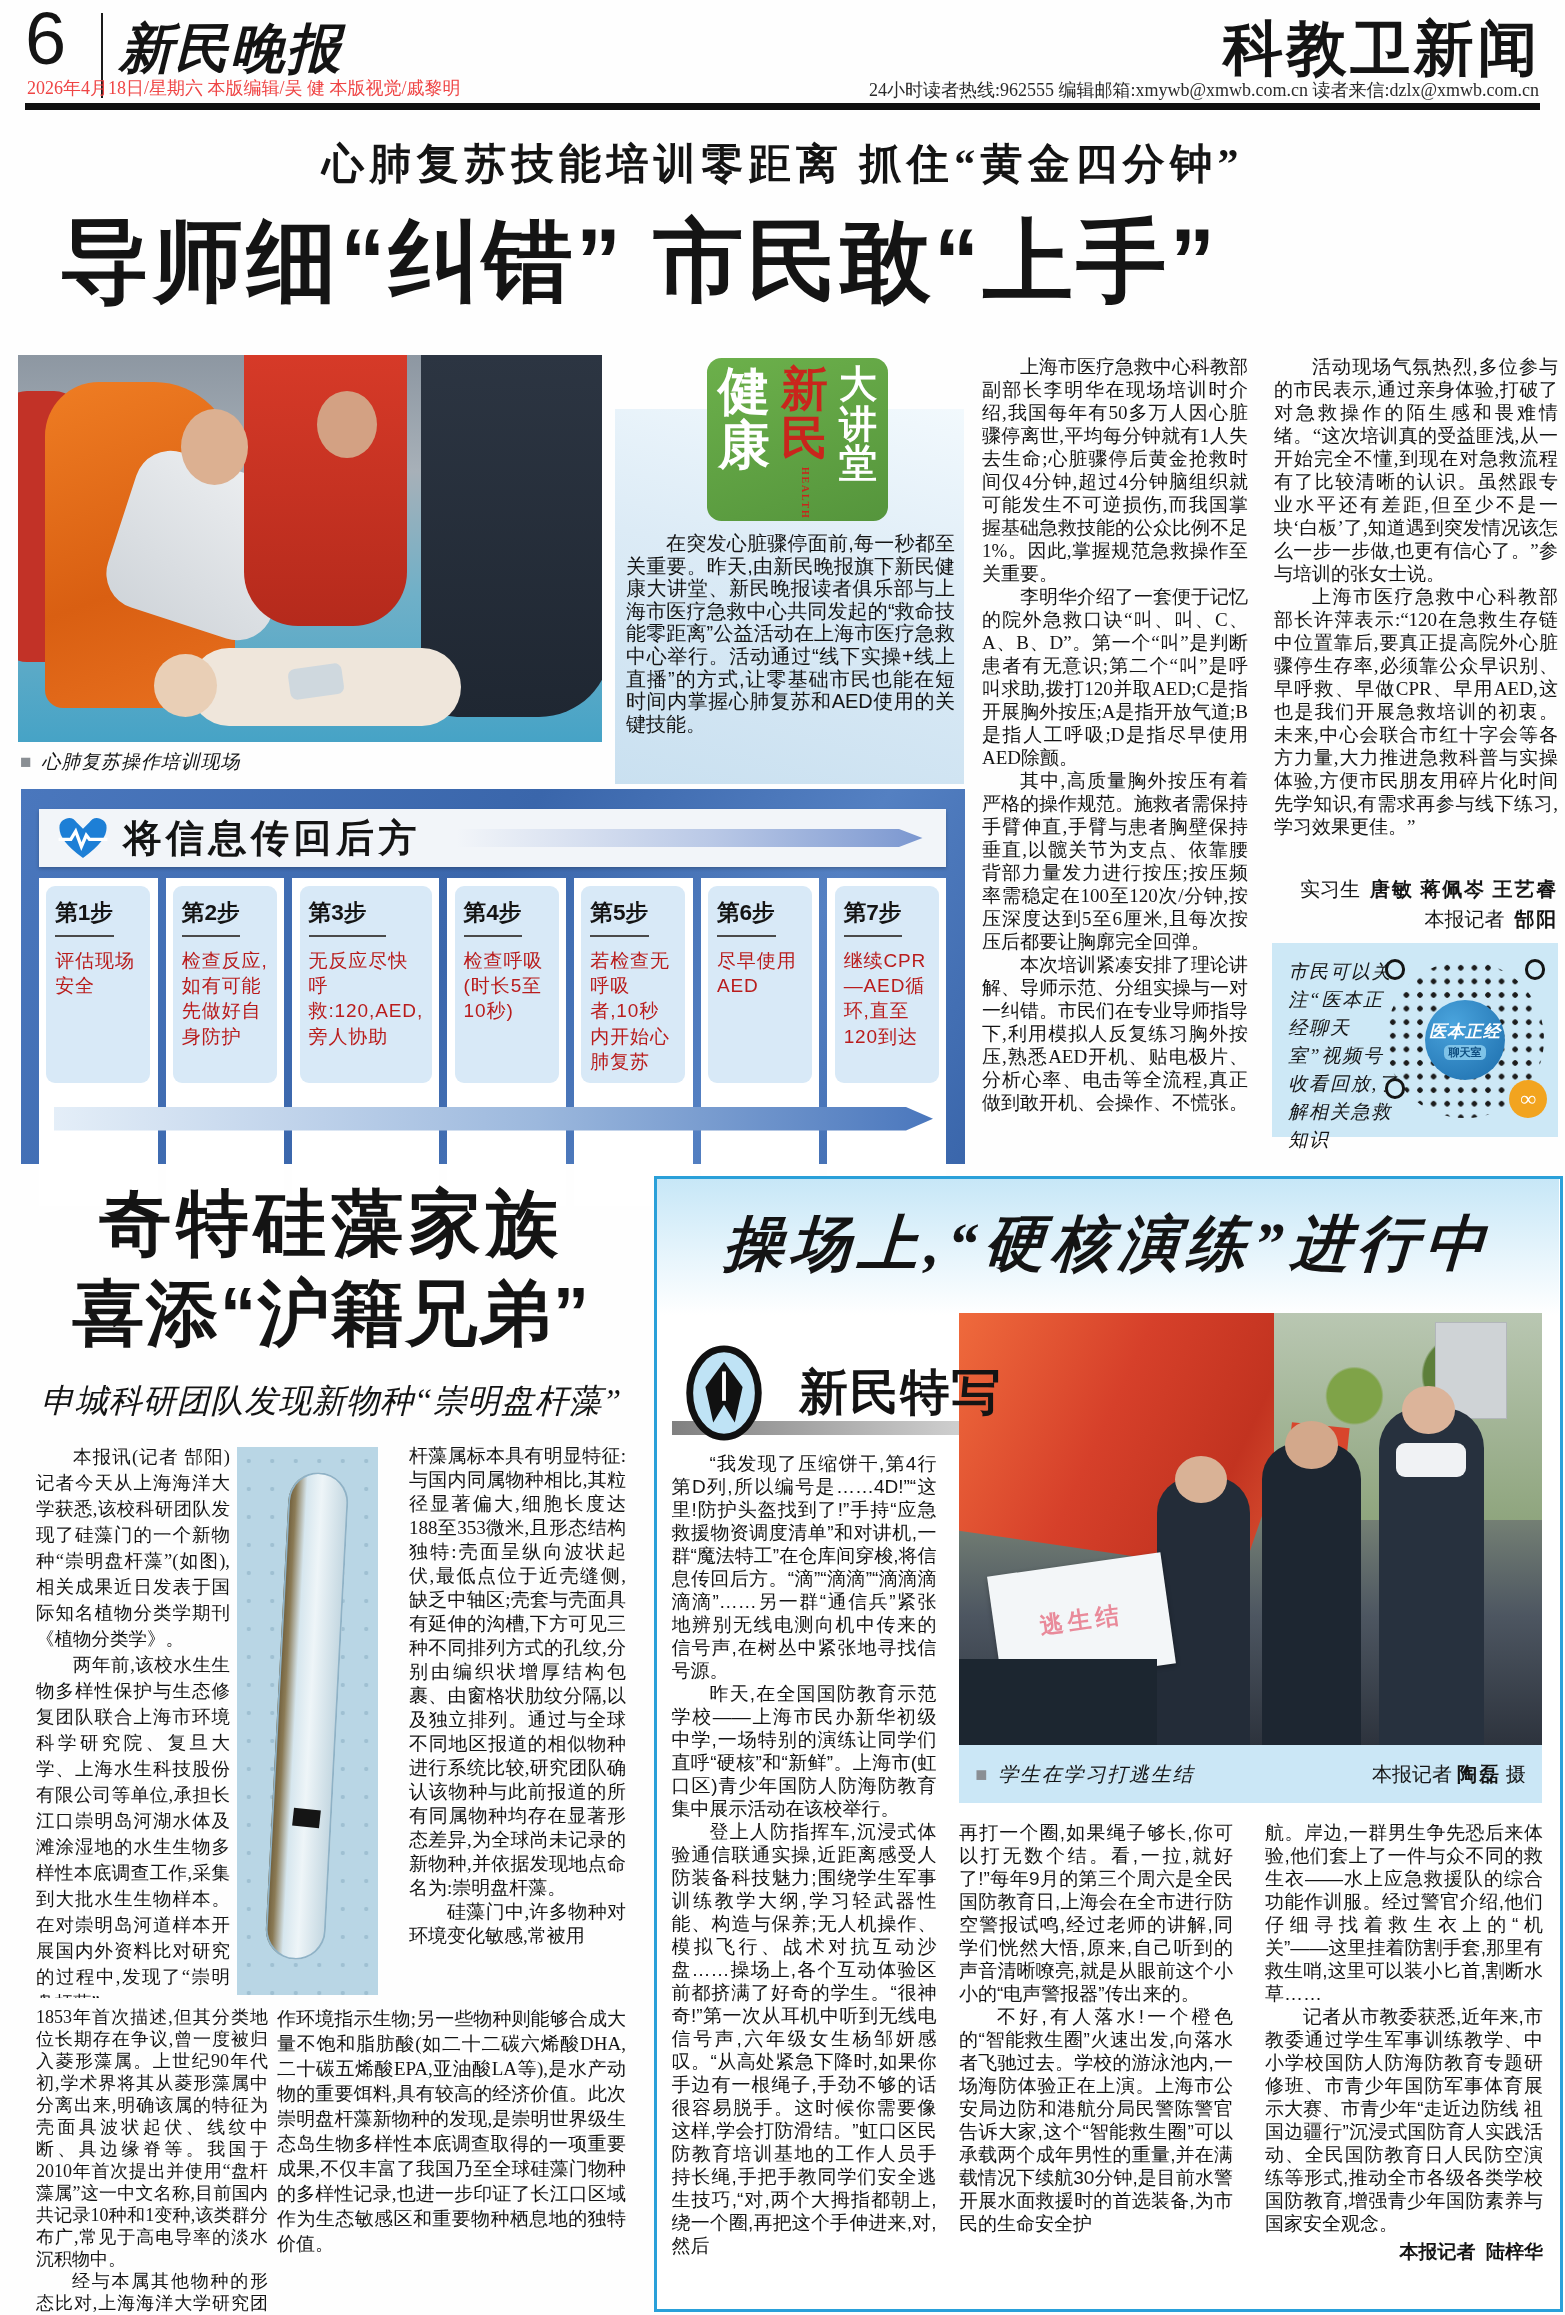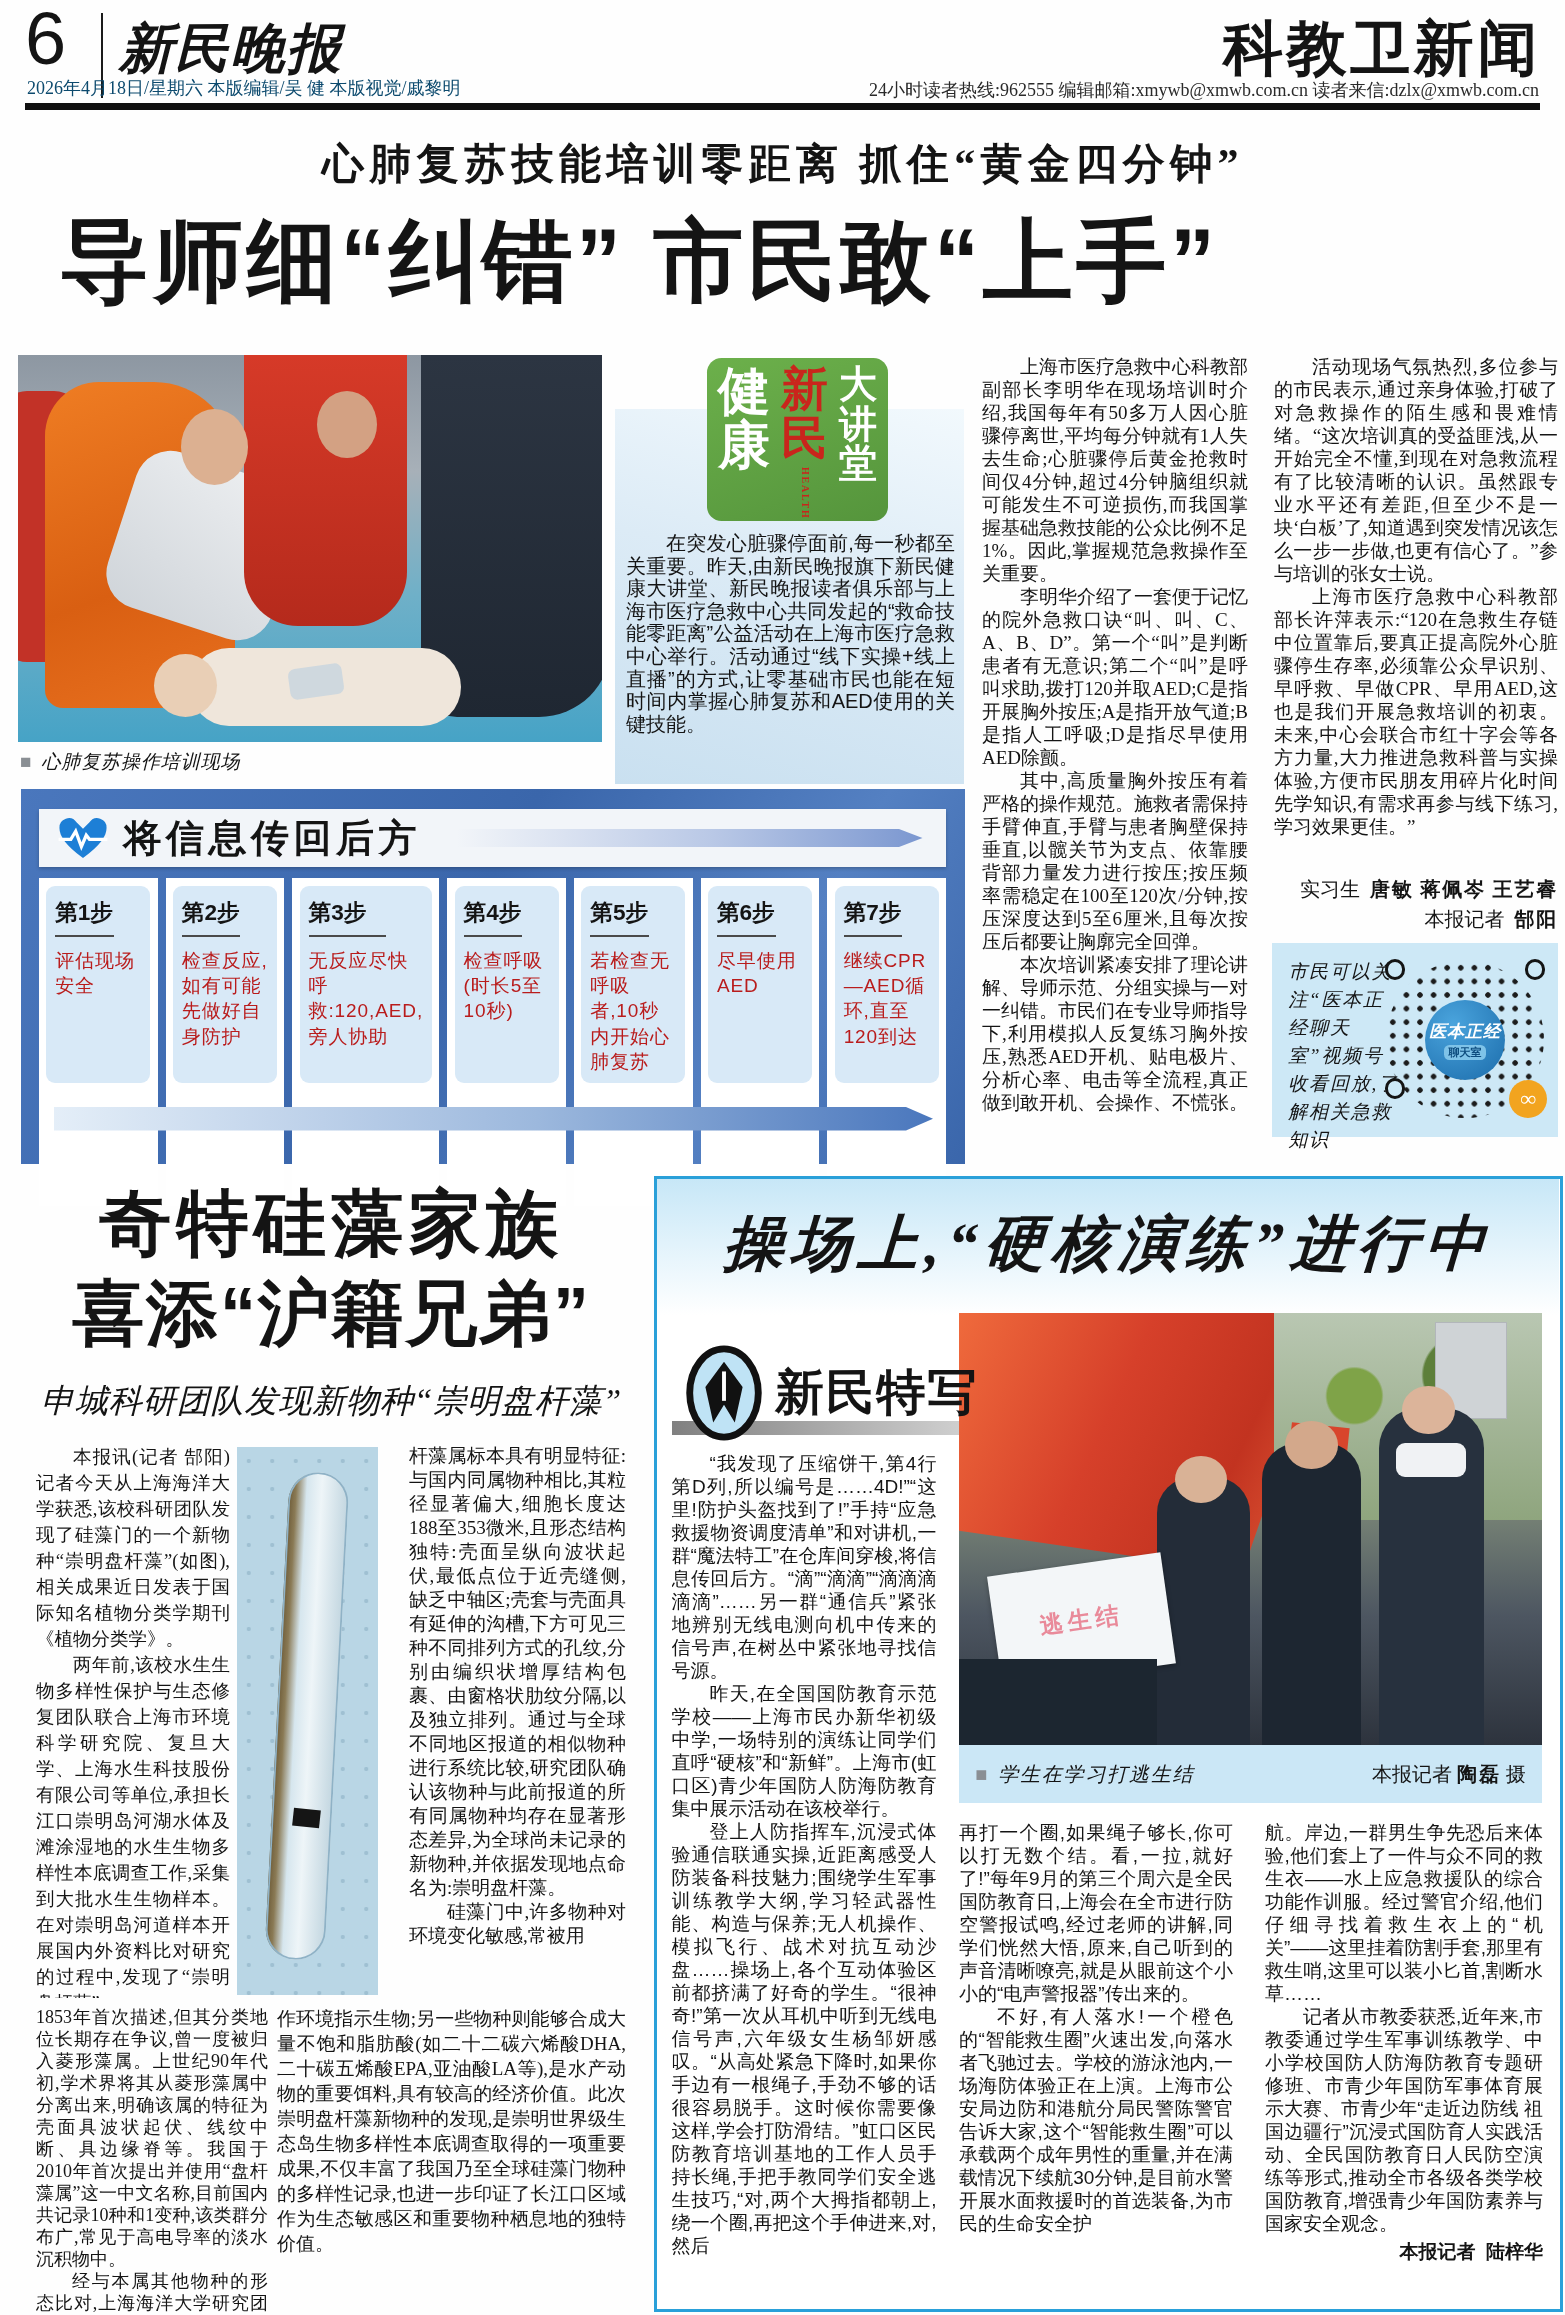--- a/index.html
+++ b/index.html
@@ -9,21 +9,21 @@
   .sans{font-family:"Liberation Sans","DejaVu Sans",sans-serif;}
   .kai{font-style:italic;}
   .jc{text-align:justify;}
   .ctr{text-align:center;}
 
   
   .page-num{left:25px;top:1.8px;font-size:74px;font-weight:400;line-height:1;letter-spacing:-1.8px;}
   .head-rule{left:101px;top:12.7px;width:1.8px;height:85px;background:#1a1a1a;}
   .masthead{left:119px;top:12.7px;font-size:54px;font-weight:900;font-style:italic;letter-spacing:1.8px;}
   .section-title{right:25px;top:9px;font-size:60px;font-weight:900;letter-spacing:3.6px;text-align:right;}
-  .date-line{left:27px;top:76px;font-size:18px;color:#0c4a6e;}
+  .date-line{left:27px;top:76px;font-size:18px;color:#ef4444;}
   .contact-line{right:27px;top:78px;font-size:18px;color:#2a2a2a;text-align:right;}
   .black-bar{left:25px;top:103px;width:1515px;height:7.2px;background:#101010;}
 
   
   .kicker{left:0;top:136px;width:1566px;font-size:42px;font-weight:600;letter-spacing:5.4px;}
   .headline{left:0;top:203px;width:1278px;font-size:90px;font-weight:900;letter-spacing:3.6px;line-height:1.3;}
   .headline,.d-head1,.d-head2{font-family:"Liberation Sans","DejaVu Sans",sans-serif;}
 
   .photo1{left:18px;top:355px;width:584px;height:387px;overflow:hidden;background:linear-gradient(180deg,#8d97a2 0%,#a7b0b8 30%,#6fb0c8 62%,#46a3c6 100%);}
   .ph{position:absolute;}
@@ -92,21 +92,21 @@
   .diatom-speck{position:absolute;inset:0;background-image:radial-gradient(circle,#9fc0d2 1.8px,transparent 2.4px);background-size:23.5px 28px;}
   .diatom-cell{position:absolute;left:40px;top:25px;width:60px;height:488px;border-radius:31px;transform:rotate(3deg);
                background:linear-gradient(90deg,#6e5c39 0%,#8a7a55 12%,#d6e6ee 30%,#eef5f8 55%,#c2d6e0 100%);
                box-shadow:0 0 0 1.8px #8fb2c6 inset;}
   .diatom-dot{position:absolute;left:56px;top:362px;width:27px;height:18px;background:#151515;transform:rotate(6deg);}
 
   
   .feature-box{left:654px;top:1176px;width:909px;height:1136px;border:3.6px solid #2aa0d9;box-sizing:border-box;background:#fff;}
   .f-headbg{position:absolute;left:0;top:0;width:902px;height:136px;background:linear-gradient(180deg,#c7e7f7 0%,#eef8fd 70%,#fff 100%);}
   .f-headline{position:absolute;left:0;top:25px;width:902px;font-size:60px;font-weight:900;font-style:italic;letter-spacing:7.2px;transform:skewX(-3deg);}
-  .f-badge{position:absolute;left:20px;top:165px;display:flex;align-items:center;gap:4px;z-index:2;}
+  .f-badge{position:absolute;left:20px;top:165px;display:flex;align-items:center;gap:28px;z-index:2;}
   .f-badge-bar{position:absolute;left:14.5px;top:242px;width:394px;height:13.6px;background:linear-gradient(90deg,#808080,#ececec);}
   .f-badge-text{font-size:49px;font-weight:900;font-family:"Liberation Sans",sans-serif;letter-spacing:1.8px;position:relative;z-index:2;}
   .f-colA{left:14.5px;top:273px;width:265px;height:854px;position:absolute;}
   .f-colB{left:302px;top:642px;width:274px;height:479px;position:absolute;}
   .f-colC{left:608px;top:642px;width:278px;height:479px;position:absolute;}
   .f-col{overflow:hidden;font-size:19px;line-height:23px;text-align:justify;font-family:"Liberation Sans","DejaVu Sans",sans-serif;}
   .f-col p{margin:0;text-indent:2em;}
   .f-col p.ni{text-indent:0;}
   .f-byline{text-align:right;font-weight:900;text-indent:0 !important;margin-top:5.4px !important;}
   .photo2{position:absolute;left:302px;top:134px;width:583px;height:432px;overflow:hidden;background:linear-gradient(180deg,#9fae92 0%,#8a977f 35%,#4d5661 70%,#2d333d 100%);}

